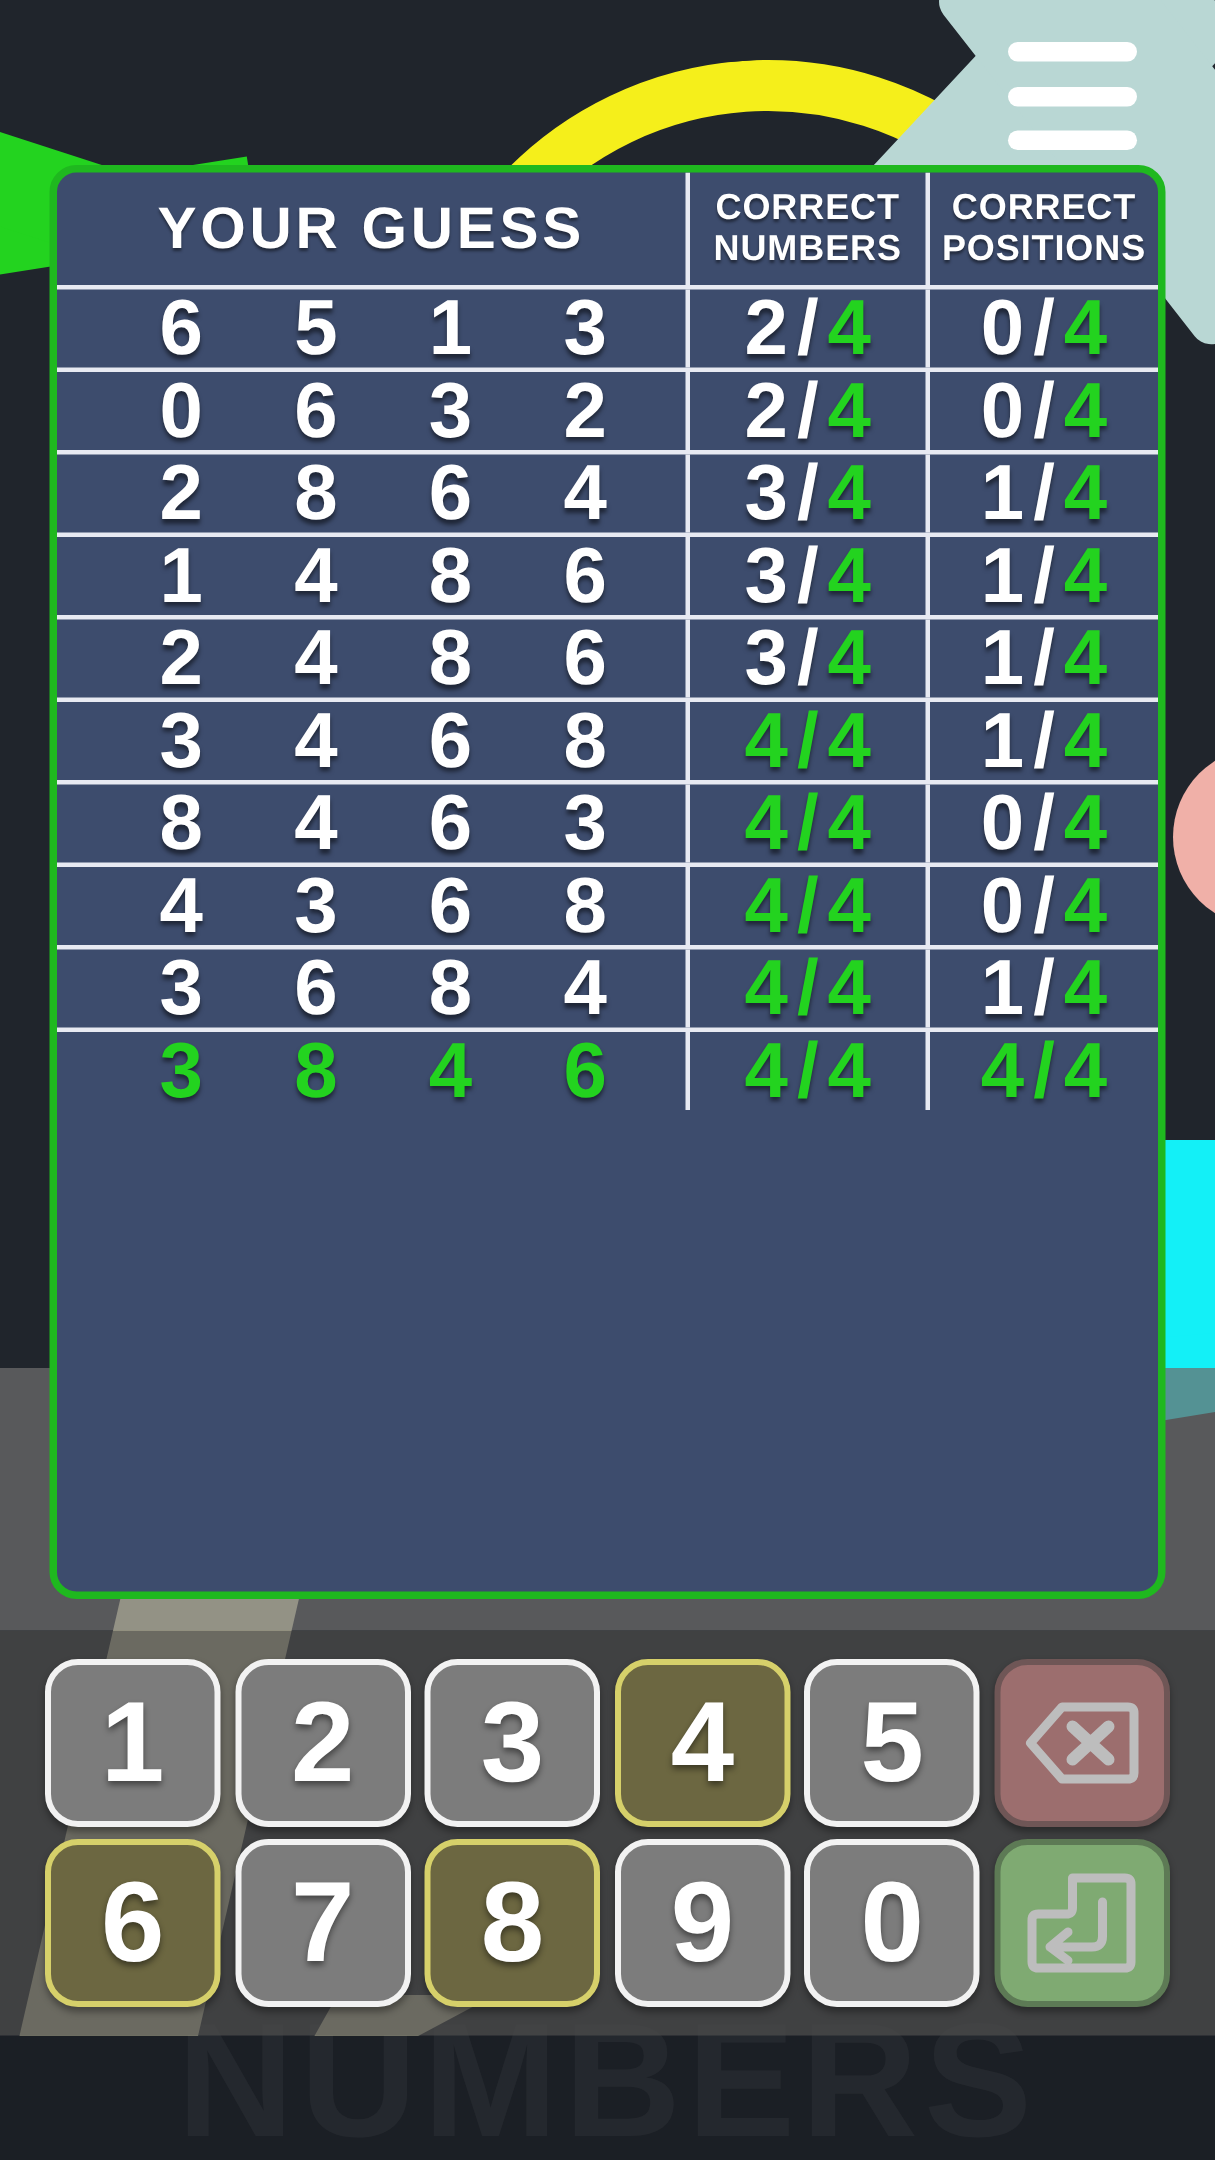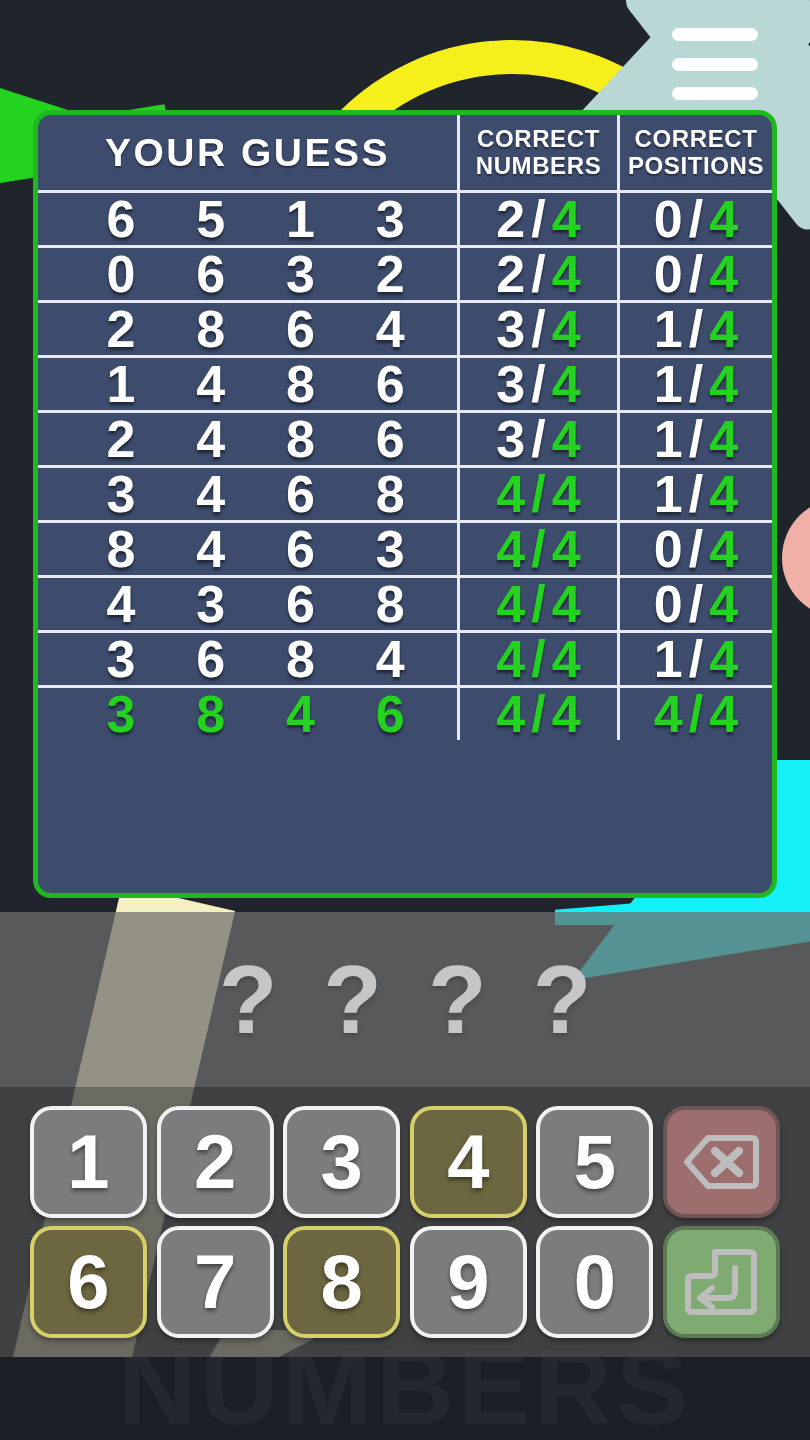--- a/index.html
+++ b/index.html
@@ -61,21 +61,21 @@
   
   .hamburger{
     position:absolute;left:672px;top:28px;width:86px;height:72px;
     display:flex;flex-direction:column;justify-content:space-between;
     cursor:pointer;z-index:40;
   }
   .hamburger span{display:block;height:13px;background:#ffffff;border-radius:7px;}
 
   
   .board{
-    position:absolute;left:33px;top:110px;width:744px;height:788px;
+    position:absolute;left:33px;top:110px;width:744px;height:956px;
     border:5px solid #1fb81f;border-radius:18px;
     background:#3d4c6d;box-sizing:border-box;overflow:hidden;
     z-index:20;
   }
   .board-inner{display:flex;flex-direction:column;height:100%;}
 
   .thead{
     display:flex;height:78px;flex:0 0 78px;
     border-bottom:3px solid #e8eaf2;box-sizing:border-box;
   }

